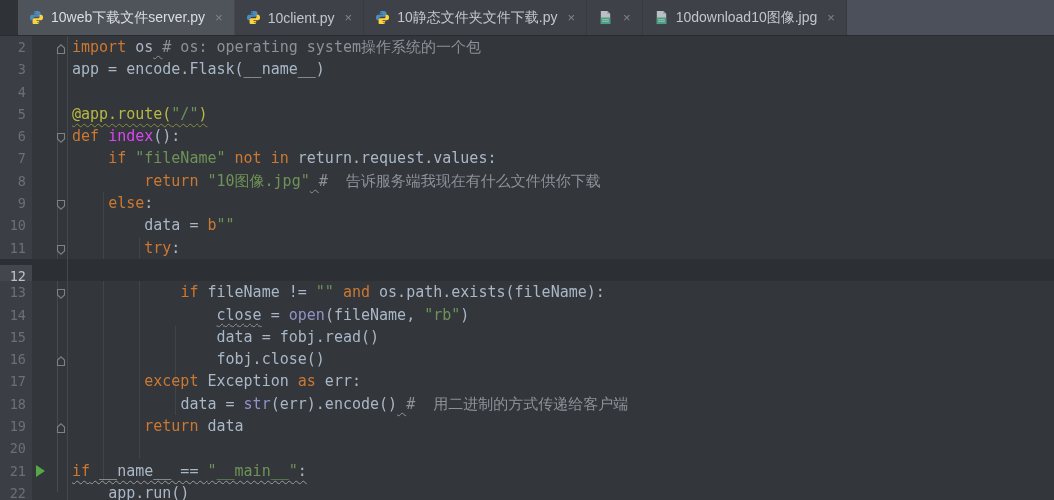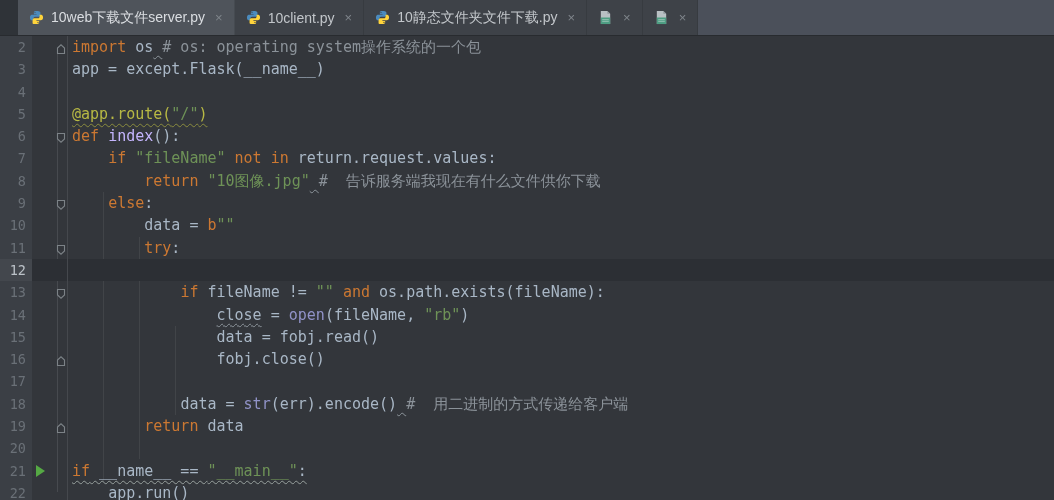--- a/index.html
+++ b/index.html
@@ -22,30 +22,30 @@
     position:relative;height:464px;overflow:hidden;
     font-family:"DejaVu Sans Mono",monospace;
     font-size:15px;line-height:22.3px;color:#a9b7c6;
   }
   .guide{position:absolute;width:1px;background:rgba(255,255,255,0.07);}
   .guide.fold-line{background:rgba(255,255,255,0.10);}
   .rows{position:relative;}
   .row{display:flex;height:22.3px;white-space:pre;}
   .row.current{background:#2c2f34;}
   .ln{flex:0 0 26px;background:#3b3f45;color:#6a7077;font-size:13.5px;text-align:right;padding-right:6px;box-sizing:content-box;}
-  .row.current .ln{color:#bcc2c8;background:#43474d;}
+  .row.current .ln{color:#bcc2c8;background:#43474d;margin-top:6px;}
   .fold{flex:0 0 36px;position:relative;border-right:1px solid #45484d;box-sizing:border-box;}
   .code{padding-left:4px;}
   
   .kw{color:#cc7832;}
   .tx{color:#a9b7c6;margin-top:6px;}
   .st{color:#6e9257;}
   .cm{color:#8b9299;}
   .dc{color:#b8b944;}
-  .fn{color:#c4b5fd;}
+  .fn{color:#d946ef;}
   .bi{color:#9193c8;}
   .un{color:#a9b7c6;text-decoration:underline wavy #8d959b 1px;text-underline-offset:3px;}
   .sq{text-decoration:underline wavy #8d959b 1px;text-underline-offset:3px;}
   .br{background:#35594f;color:#ffe9a3;}
   .wavy-olive{text-decoration:underline wavy #8a8c3e 1px;text-underline-offset:4px;}
   .wavy-gray{text-decoration:underline wavy #97a09d 1px;text-underline-offset:4px;}
   
   .gicon{position:absolute;left:22px;top:4px;width:14px;height:14px;}
   .run-tri{position:absolute;left:4px;top:5px;width:0;height:0;
     border-left:9px solid #55a944;border-top:6px solid transparent;border-bottom:6px solid transparent;}
@@ -89,38 +89,39 @@
           </svg></span>
         <span class="close">×</span>
       </div>
       <div class="tab">
         <span class="ticon"><svg viewBox="0 0 16 16" width="15" height="15">
             <path fill="#b9c0c4" d="M3 1h7l3 3v11H3z"></path>
             <path fill="#8f979c" d="M10 1l3 3h-3z"></path>
             <path fill="#4e9e83" d="M3 8h10v7H3z"></path>
             <path fill="#dfe3e5" d="M4.5 9.5h7v1h-7zm0 2h7v1h-7z" opacity="0.55"></path>
           </svg></span>
+        <span>10download10图像.jpg</span>
         <span class="close">×</span>
       </div>
     </div>
   <div class="fill"></div>
 </div>
 
 <div class="editor">
 
   <div class="guide fold-line" style="left:57px;top:14px;height:442px;"></div>
   <div class="guide" style="left:67px;top:134px;height:326px;"></div>
   <div class="guide" style="left:103px;top:156px;height:290px;"></div>
   <div class="guide" style="left:139px;top:201px;height:222px;"></div>
   <div class="guide" style="left:175px;top:290px;height:89px;"></div>
   <div class="rows" id="rows">
       <div class="row"><div class="ln">2</div><div class="fold"><span class="gicon"><svg viewBox="0 0 14 14" width="14" height="14">
               <path d="M3.5 11.5h7V6L7 2.8 3.5 6z" fill="#33363b" stroke="#7c8287" stroke-width="1.1"></path>
             </svg></span></div><div class="code"><span class="kw">import</span><span class="tx"> </span><span class="tx">os</span><span class="sq">&nbsp;</span><span class="cm"># os: operating system操作系统的一个包</span></div></div>
-      <div class="row"><div class="ln">3</div><div class="fold"></div><div class="code"><span class="tx">app = except.Flask(__name__)</span></div></div>
+      <div class="row"><div class="ln">3</div><div class="fold"></div><div class="code"><span class="tx">app = encode.Flask(__name__)</span></div></div>
       <div class="row"><div class="ln">4</div><div class="fold"></div><div class="code"></div></div>
       <div class="row"><div class="ln">5</div><div class="fold"></div><div class="code"><span class="wavy-olive"><span class="dc">@app.route(</span><span class="st">"/"</span><span class="dc">)</span></span></div></div>
       <div class="row"><div class="ln">6</div><div class="fold"><span class="gicon"><svg viewBox="0 0 14 14" width="14" height="14">
               <path d="M3.5 2.5h7V8L7 11.2 3.5 8z" fill="#33363b" stroke="#7c8287" stroke-width="1.1"></path>
             </svg></span></div><div class="code"><span class="kw">def</span><span class="tx"> </span><span class="fn">index</span><span class="tx">():</span></div></div>
       <div class="row"><div class="ln">7</div><div class="fold"></div><div class="code">    <span class="kw">if</span><span class="tx"> </span><span class="st">"fileName"</span><span class="tx"> </span><span class="kw">not</span><span class="tx"> </span><span class="kw">in</span><span class="tx"> return.request.values:</span></div></div>
       <div class="row"><div class="ln">8</div><div class="fold"></div><div class="code">        <span class="kw">return</span><span class="tx"> </span><span class="st">"10图像.jpg"</span><span class="sq">&nbsp;</span><span class="cm">#  告诉服务端我现在有什么文件供你下载</span></div></div>
       <div class="row"><div class="ln">9</div><div class="fold"><span class="gicon"><svg viewBox="0 0 14 14" width="14" height="14">
               <path d="M3.5 2.5h7V8L7 11.2 3.5 8z" fill="#33363b" stroke="#7c8287" stroke-width="1.1"></path>
             </svg></span></div><div class="code">    <span class="kw">else</span><span class="tx">:</span></div></div>
@@ -130,21 +131,21 @@
             </svg></span></div><div class="code">        <span class="kw">try</span><span class="tx">:</span></div></div>
       <div class="row current"><div class="ln">12</div><div class="fold"></div></div>
       <div class="row"><div class="ln">13</div><div class="fold"><span class="gicon"><svg viewBox="0 0 14 14" width="14" height="14">
               <path d="M3.5 2.5h7V8L7 11.2 3.5 8z" fill="#33363b" stroke="#7c8287" stroke-width="1.1"></path>
             </svg></span></div><div class="code">            <span class="kw">if</span><span class="tx"> fileName != </span><span class="st">""</span><span class="tx"> </span><span class="kw">and</span><span class="tx"> os.path.exists(fileName):</span></div></div>
       <div class="row"><div class="ln">14</div><div class="fold"></div><div class="code">                <span class="un">close</span><span class="tx"> = </span><span class="bi">open</span><span class="tx">(fileName, </span><span class="st">"rb"</span><span class="tx">)</span></div></div>
       <div class="row"><div class="ln">15</div><div class="fold"></div><div class="code">                <span class="tx">data = fobj.read()</span></div></div>
       <div class="row"><div class="ln">16</div><div class="fold"><span class="gicon"><svg viewBox="0 0 14 14" width="14" height="14">
               <path d="M3.5 11.5h7V6L7 2.8 3.5 6z" fill="#33363b" stroke="#7c8287" stroke-width="1.1"></path>
             </svg></span></div><div class="code">                <span class="tx">fobj.close()</span></div></div>
-      <div class="row"><div class="ln">17</div><div class="fold"></div></div>
+      <div class="row"><div class="ln">17</div><div class="fold"></div><div class="code">        <span class="kw">except</span><span class="tx"> Exception </span><span class="kw">as</span><span class="tx"> err:</span></div></div>
       <div class="row"><div class="ln">18</div><div class="fold"></div><div class="code">            <span class="tx">data = </span><span class="bi">str</span><span class="tx">(err).encode()</span><span class="sq">&nbsp;</span><span class="cm">#  用二进制的方式传递给客户端</span></div></div>
       <div class="row"><div class="ln">19</div><div class="fold"><span class="gicon"><svg viewBox="0 0 14 14" width="14" height="14">
               <path d="M3.5 11.5h7V6L7 2.8 3.5 6z" fill="#33363b" stroke="#7c8287" stroke-width="1.1"></path>
             </svg></span></div><div class="code">        <span class="kw">return</span><span class="tx"> data</span></div></div>
       <div class="row"><div class="ln">20</div><div class="fold"></div><div class="code"></div></div>
       <div class="row"><div class="ln">21</div><div class="fold"><div class="run-tri"></div></div><div class="code"><span class="wavy-gray"><span class="kw">if</span><span class="tx"> __name__ == </span><span class="st">"__main__"</span><span class="tx">:</span></span></div></div>
       <div class="row"><div class="ln">22</div><div class="fold"></div><div class="code">    <span class="tx">app.run()</span></div></div>
     </div>
 </div>
 

